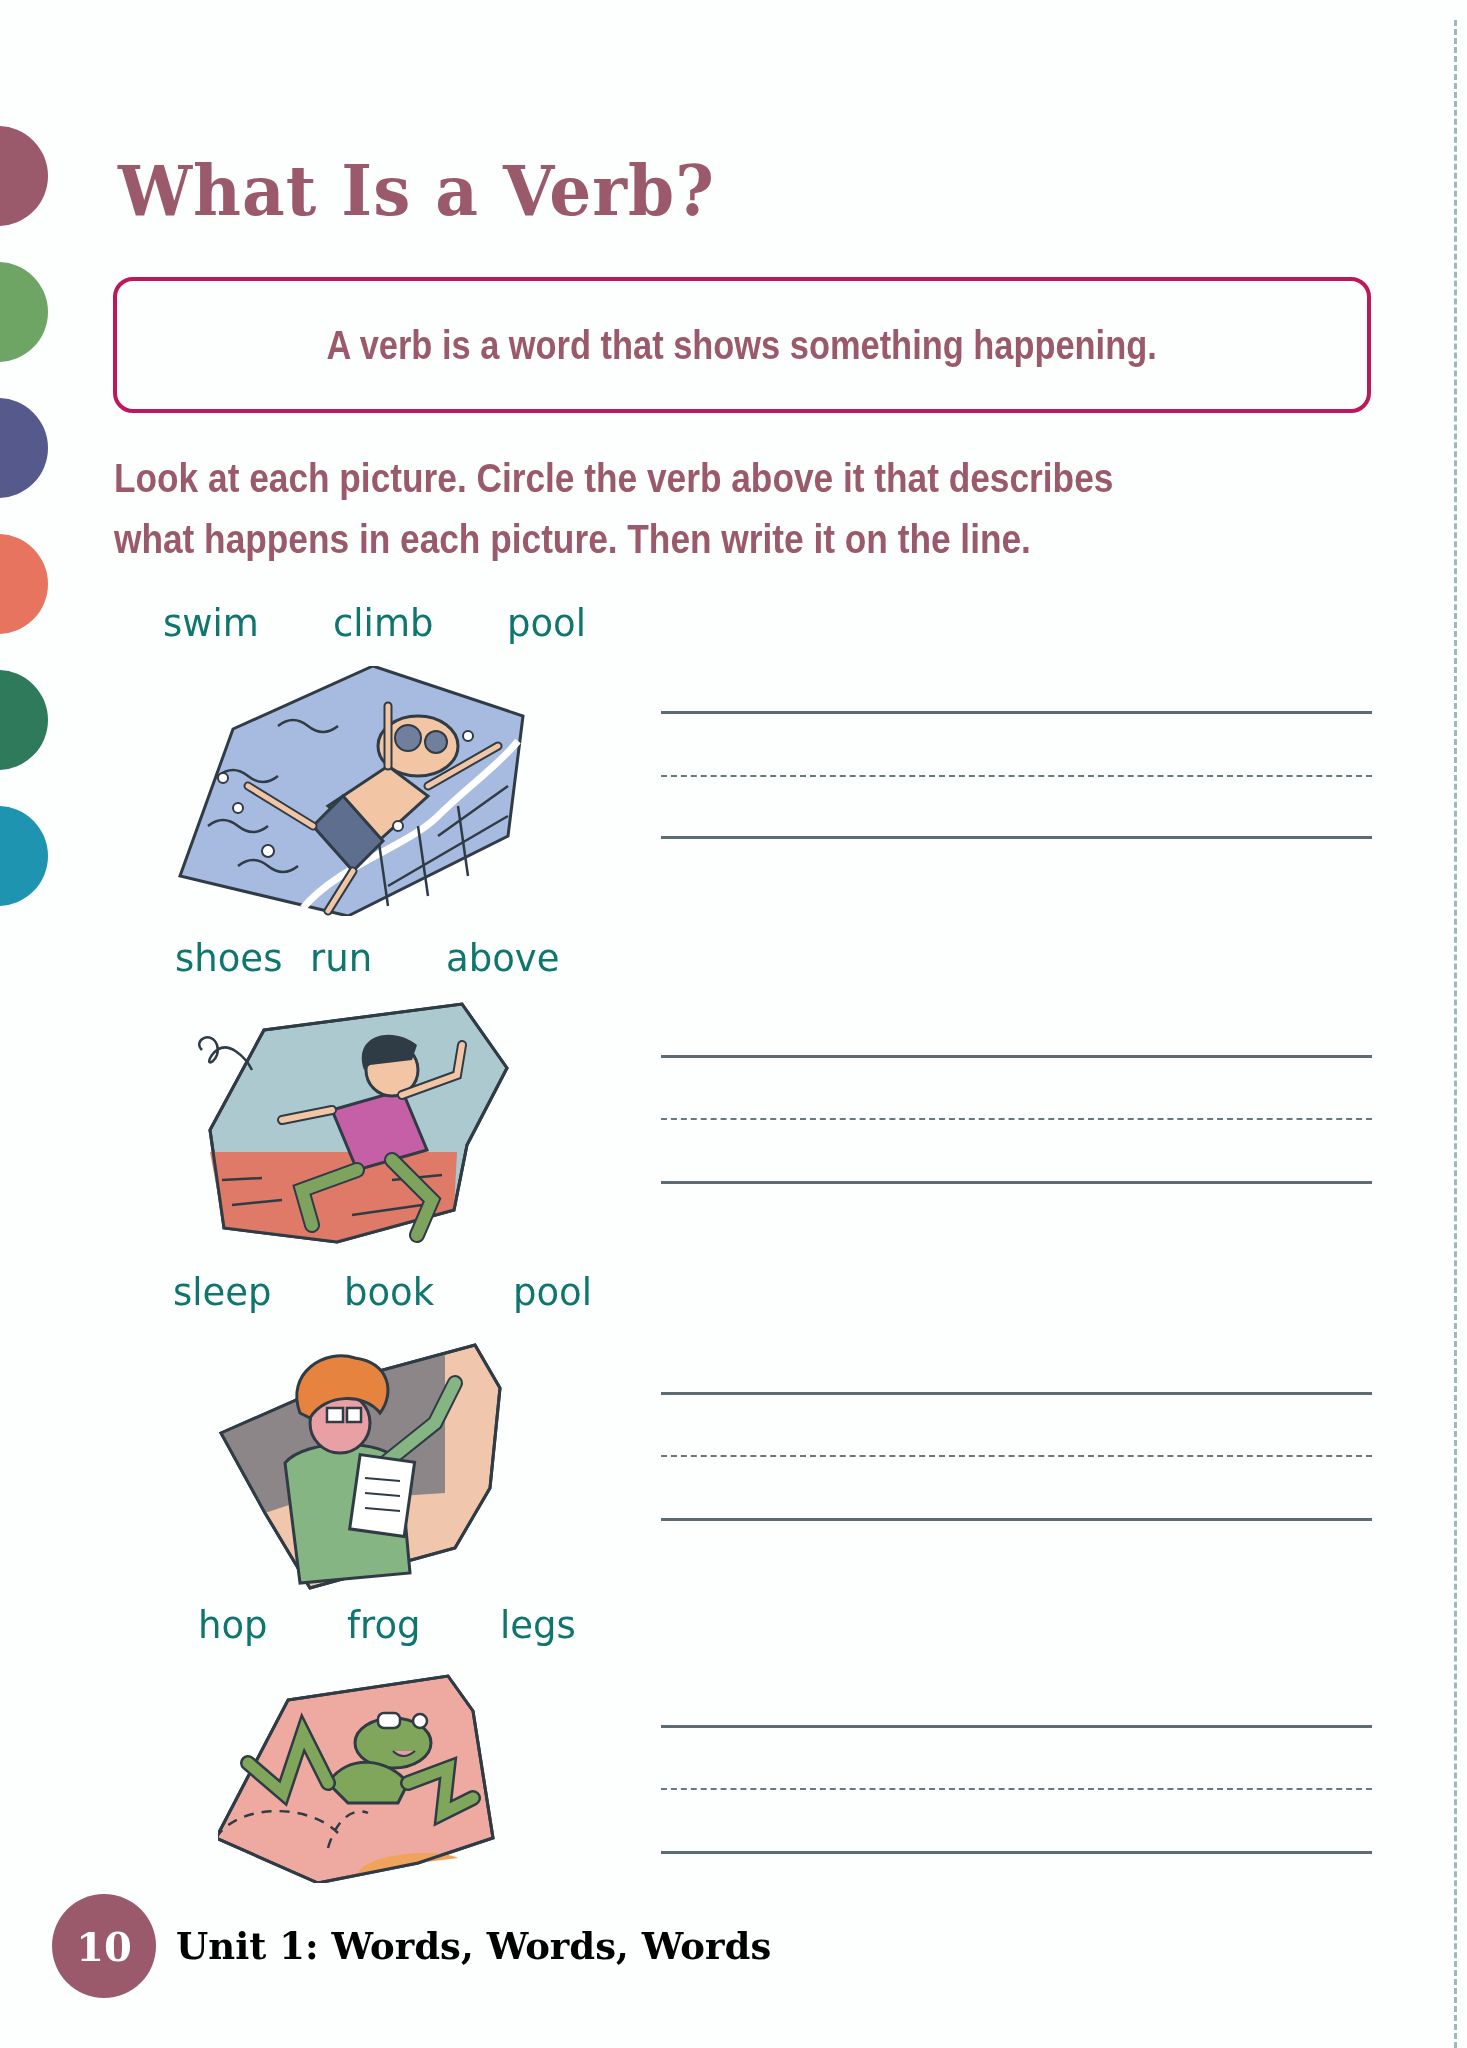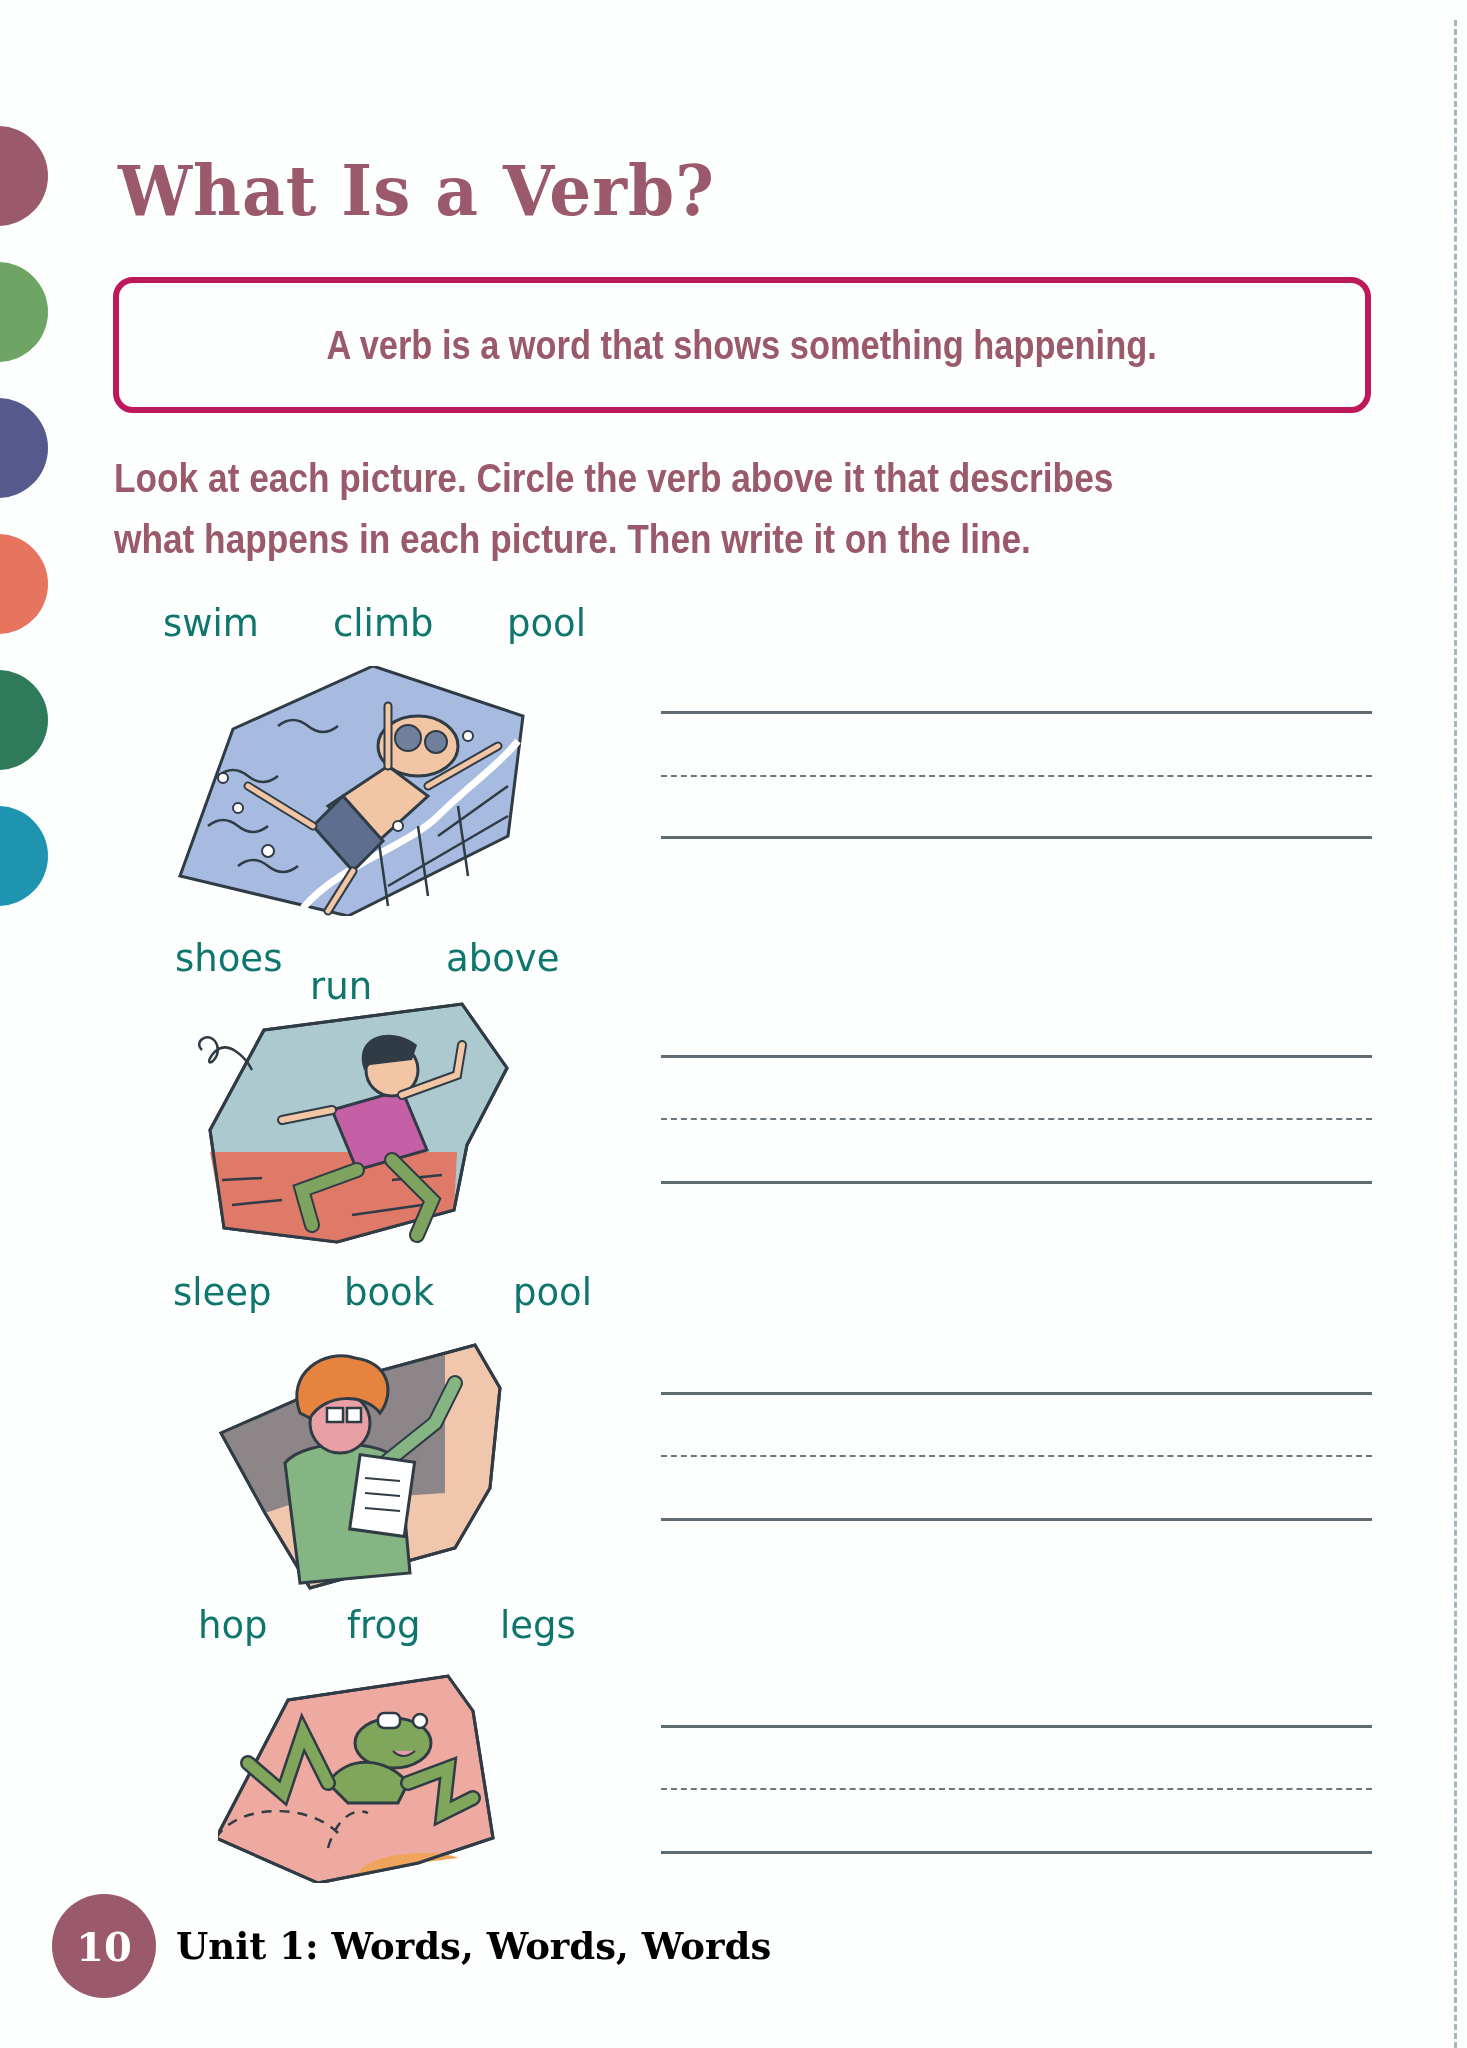--- a/index.html
+++ b/index.html
@@ -13,21 +13,21 @@
     border-radius: 50%;
   }
   .title {
     position: absolute; left: 118px; top: 152px;
     font-family: "DejaVu Serif", serif; font-weight: bold;
     font-size: 66px; color: #9a5a6c; letter-spacing: 1px;
     transform: scaleY(1.05);
   }
   .defbox {
     position: absolute; left: 113px; top: 277px; width: 1258px; height: 136px;
-    border: 6px solid #be185d; border-radius: 20px; box-sizing: border-box;
+    border: 4px solid #be185d; border-radius: 20px; box-sizing: border-box;
     display: flex; align-items: center; justify-content: center;
   }
   .defbox span {
     font-family: "Liberation Sans", sans-serif; font-weight: bold;
     font-size: 40px; color: #9a5a6c; transform: scaleX(0.86); display: inline-block;
     white-space: nowrap;
   }
   .instructions {
     position: absolute; left: 114px; top: 448px; width: 1250px;
     font-family: "Liberation Sans", sans-serif; font-weight: bold;
@@ -114,21 +114,21 @@
       <circle cx="90" cy="185" r="6"></circle>
       <circle cx="220" cy="160" r="5"></circle>
       <circle cx="290" cy="70" r="5"></circle>
     </g>
 </svg>
 <div class="wline solid" style="top:711px;"></div>
 <div class="wline dashed" style="top:775px;"></div>
 <div class="wline solid" style="top:836px;"></div>
 
 <div class="word" style="left:175px;top:937px;">shoes</div>
-<div class="word" style="left:310px;top:937px;margin-top:28px;">run</div>
+<div class="word" style="left:310px;top:937px;">run</div>
 <div class="word" style="left:446px;top:937px;">above</div>
 <svg class="pic" style="left:192px;top:1000px;" width="326" height="245" viewBox="0 0 326 245">
   <polygon points="72,30 270,4 315,68 275,145 262,210 145,242 32,228 18,130" fill="#acc9d0" stroke="#2f3b45" stroke-width="3"></polygon>
   <path d="M18,152 L265,152 L262,210 L145,242 L32,228 Z" fill="#de7a67"></path>
   <polygon points="72,30 270,4 315,68 275,145 262,210 145,242 32,228 18,130" fill="none" stroke="#2f3b45" stroke-width="3"></polygon>
   <g stroke="#2f3b45" stroke-width="2.5" fill="none">
     <path d="M30,180 L70,178"></path>
       <path d="M40,205 L90,200"></path>
       <path d="M160,215 L230,205"></path>
       <path d="M200,180 L250,175"></path>

